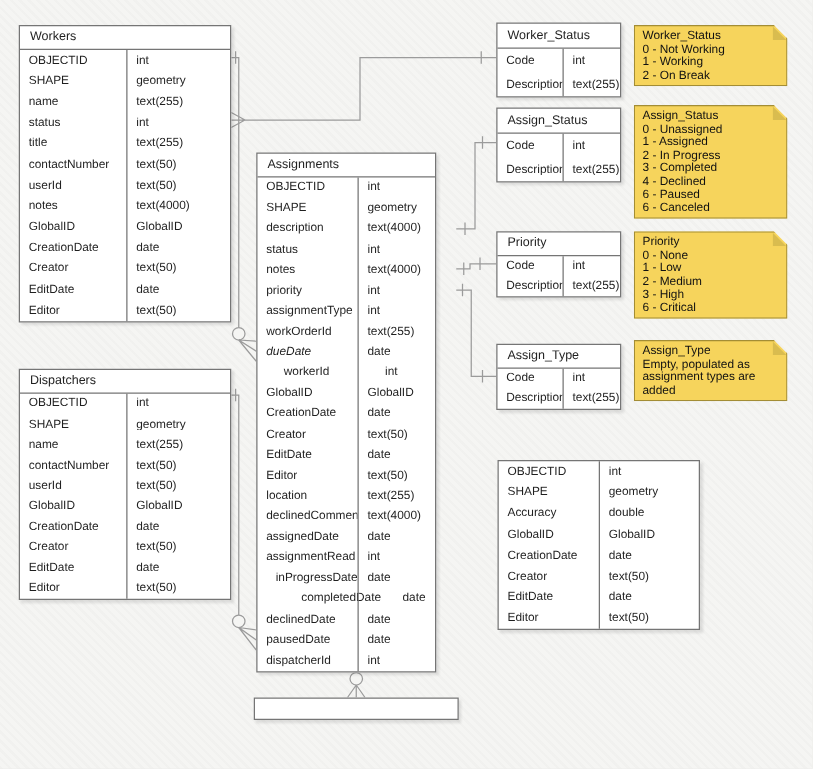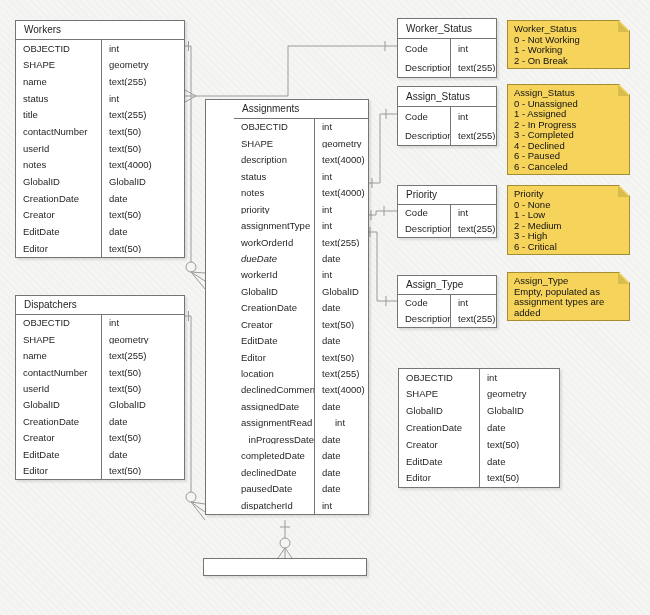--- a/index.html
+++ b/index.html
@@ -216,21 +216,21 @@
           <div class="frow" style="height: 16.4px;">
             <span class="fname" style="width: 78px;">EditDate</span>
             <span class="ftype">date</span>
           </div>
           <div class="frow" style="height: 16.4px;">
             <span class="fname" style="width: 78px;">Editor</span>
             <span class="ftype">text(50)</span>
           </div>
         </div>
       </div>
-      <div class="tbl" style="left: 205px; top: 99px; width: 164px; padding-left: 28px;">
+      <div class="tbl" style="left: 205px; top: 122px; width: 144px;">
         <div class="tbl-title" style="height: 18px; line-height: 18px;">Assignments</div>
         <div class="tbl-body">
           <div class="tbl-divider" style="left: 80px;"></div>
           <div class="frow" style="height: 16.45px;">
             <span class="fname" style="width: 73px;">OBJECTID</span>
             <span class="ftype">int</span>
           </div>
           <div class="frow" style="height: 16.45px;">
             <span class="fname" style="width: 73px;">SHAPE</span>
             <span class="ftype">geometry</span>
@@ -256,21 +256,21 @@
             <span class="ftype">int</span>
           </div>
           <div class="frow" style="height: 16.45px;">
             <span class="fname" style="width: 73px;">workOrderId</span>
             <span class="ftype">text(255)</span>
           </div>
           <div class="frow" style="height: 16.45px;">
             <span class="fname" style="width: 73px; font-style: italic;">dueDate</span>
             <span class="ftype">date</span>
           </div>
-          <div class="frow" style="height: 16.45px;">
+          <div class="frow" style="height: 16.45px; margin-left: 14px;">
             <span class="fname" style="width: 73px;">workerId</span>
             <span class="ftype">int</span>
           </div>
           <div class="frow" style="height: 16.45px;">
             <span class="fname" style="width: 73px;">GlobalID</span>
             <span class="ftype">GlobalID</span>
           </div>
           <div class="frow" style="height: 16.45px;">
             <span class="fname" style="width: 73px;">CreationDate</span>
             <span class="ftype">date</span>
@@ -292,30 +292,30 @@
             <span class="ftype">text(255)</span>
           </div>
           <div class="frow" style="height: 16.45px;">
             <span class="fname" style="width: 73px;">declinedComment</span>
             <span class="ftype">text(4000)</span>
           </div>
           <div class="frow" style="height: 16.45px;">
             <span class="fname" style="width: 73px;">assignedDate</span>
             <span class="ftype">date</span>
           </div>
-          <div class="frow" style="height: 16.45px; gap: 13px;">
+          <div class="frow" style="height: 16.45px;">
             <span class="fname" style="width: 73px;">assignmentRead</span>
             <span class="ftype">int</span>
           </div>
           <div class="frow" style="height: 16.45px;">
             <span class="fname" style="width: 73px; text-align: right;">inProgressDate</span>
             <span class="ftype">date</span>
           </div>
           <div class="frow" style="height: 16.45px;">
-            <span class="fname" style="width: 73px;">completedDate</span>
+            <span class="fname" style="width: 73px; margin-left: 28px;">completedDate</span>
             <span class="ftype">date</span>
           </div>
           <div class="frow" style="height: 16.45px;">
             <span class="fname" style="width: 73px;">declinedDate</span>
             <span class="ftype">date</span>
           </div>
           <div class="frow" style="height: 16.45px;">
             <span class="fname" style="width: 73px;">pausedDate</span>
             <span class="ftype">date</span>
           </div>
@@ -384,20 +384,24 @@
       <div class="tbl" style="left: 398px; top: 368px; width: 162px;">
         <div class="tbl-body">
           <div class="tbl-divider" style="left: 80px;"></div>
           <div class="frow" style="height: 16.8px;">
             <span class="fname" style="width: 73px;">OBJECTID</span>
             <span class="ftype">int</span>
           </div>
           <div class="frow" style="height: 16.8px;">
             <span class="fname" style="width: 73px;">SHAPE</span>
             <span class="ftype">geometry</span>
+          </div>
+          <div class="frow" style="height: 16.8px;">
+            <span class="fname" style="width: 73px;">Accuracy</span>
+            <span class="ftype">double</span>
           </div>
           <div class="frow" style="height: 16.8px;">
             <span class="fname" style="width: 73px;">GlobalID</span>
             <span class="ftype">GlobalID</span>
           </div>
           <div class="frow" style="height: 16.8px;">
             <span class="fname" style="width: 73px;">CreationDate</span>
             <span class="ftype">date</span>
           </div>
           <div class="frow" style="height: 16.8px;">

